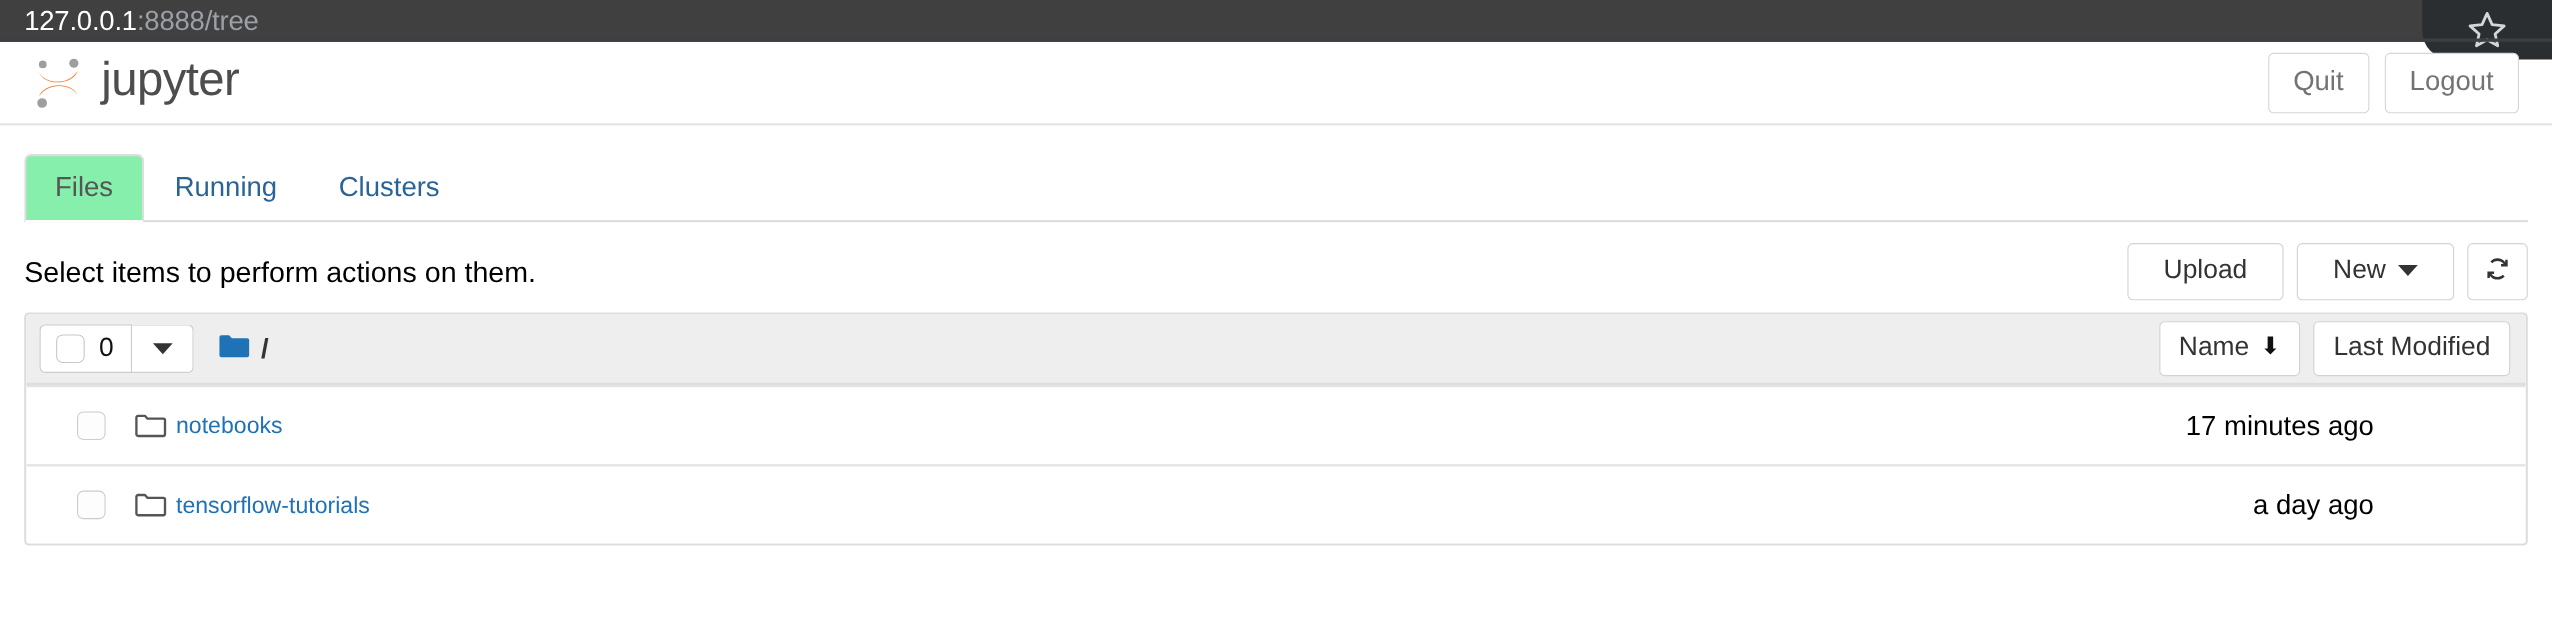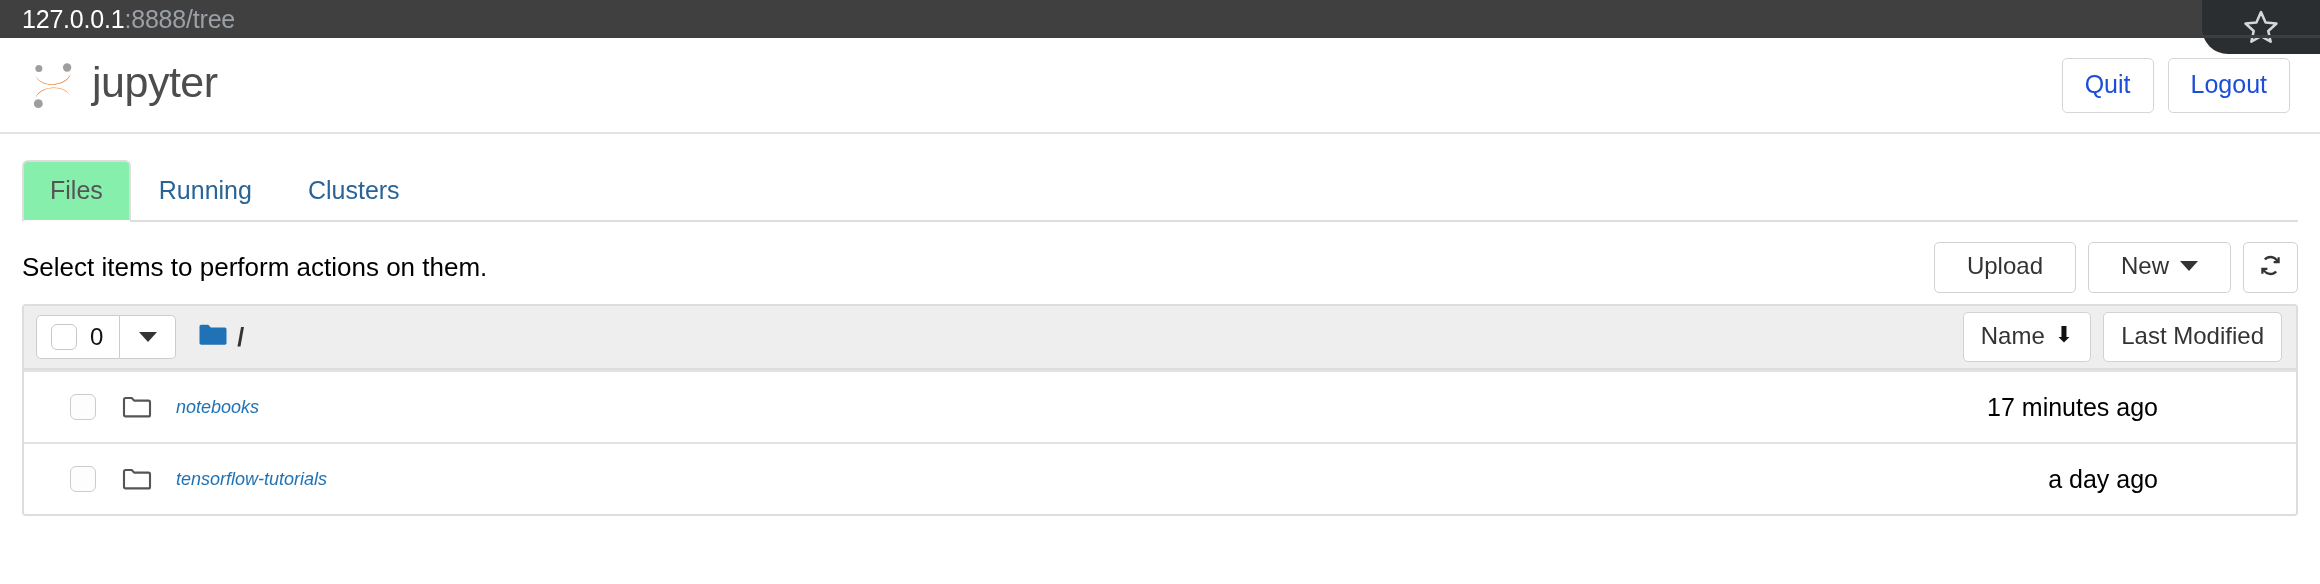--- a/index.html
+++ b/index.html
@@ -46,21 +46,21 @@
     border-bottom-left-radius: 26px;
     display: flex;
     align-items: center;
     justify-content: center;
   }
   .star-wrap svg { display: block; }
 
   
   .jhead {
     position: relative;
-    height: 96px;
+    height: 76px;
     display: flex;
     align-items: center;
     padding: 0 30px 0 28px;
     border-bottom: 2px solid #e4e4e4;
   }
   .brand { display: flex; align-items: center; gap: 14px; }
   .brand-logo { width: 50px; height: 52px; display: block; }
   .brand-word {
     font-size: 43px;
     color: #4d4d4d;
@@ -71,21 +71,21 @@
   }
   .head-right {
     margin-left: auto;
     display: flex;
     gap: 14px;
   }
   .btn {
     background: #ffffff;
     border: 1.5px solid #d6d6d6;
     border-radius: 5px;
-    color: #1d4ed8;
+    color: #737373;
     font-size: 25px;
     font-family: "Liberation Sans", sans-serif;
     line-height: 1;
     padding: 13px 22px 15px;
     cursor: pointer;
     white-space: nowrap;
   }
 
   
   .tabbar {
@@ -268,27 +268,26 @@
     width: 26px; height: 26px;
     border: 1.5px solid #cccccc;
     border-radius: 6px;
     background: #fdfdfd;
     margin-left: 34px;
     flex: none;
     cursor: pointer;
   }
   .row-folder { margin-left: 26px; display: flex; align-items: center; flex: none; }
   .row-name {
-    font-size: 18px;
+    font-size: 21px;
     color: #1f72b5;
     line-height: 1;
-    margin-left: 24px;
-    cursor: pointer;
-    white-space: nowrap;
-    font-style: italic;
+    margin-left: 8px;
+    cursor: pointer;
+    white-space: nowrap;
   }
   .row-mod {
     margin-left: auto;
     font-size: 25px;
     color: #000000;
     line-height: 1;
     padding-right: 18px;
     white-space: nowrap;
   }
   .row-size {

